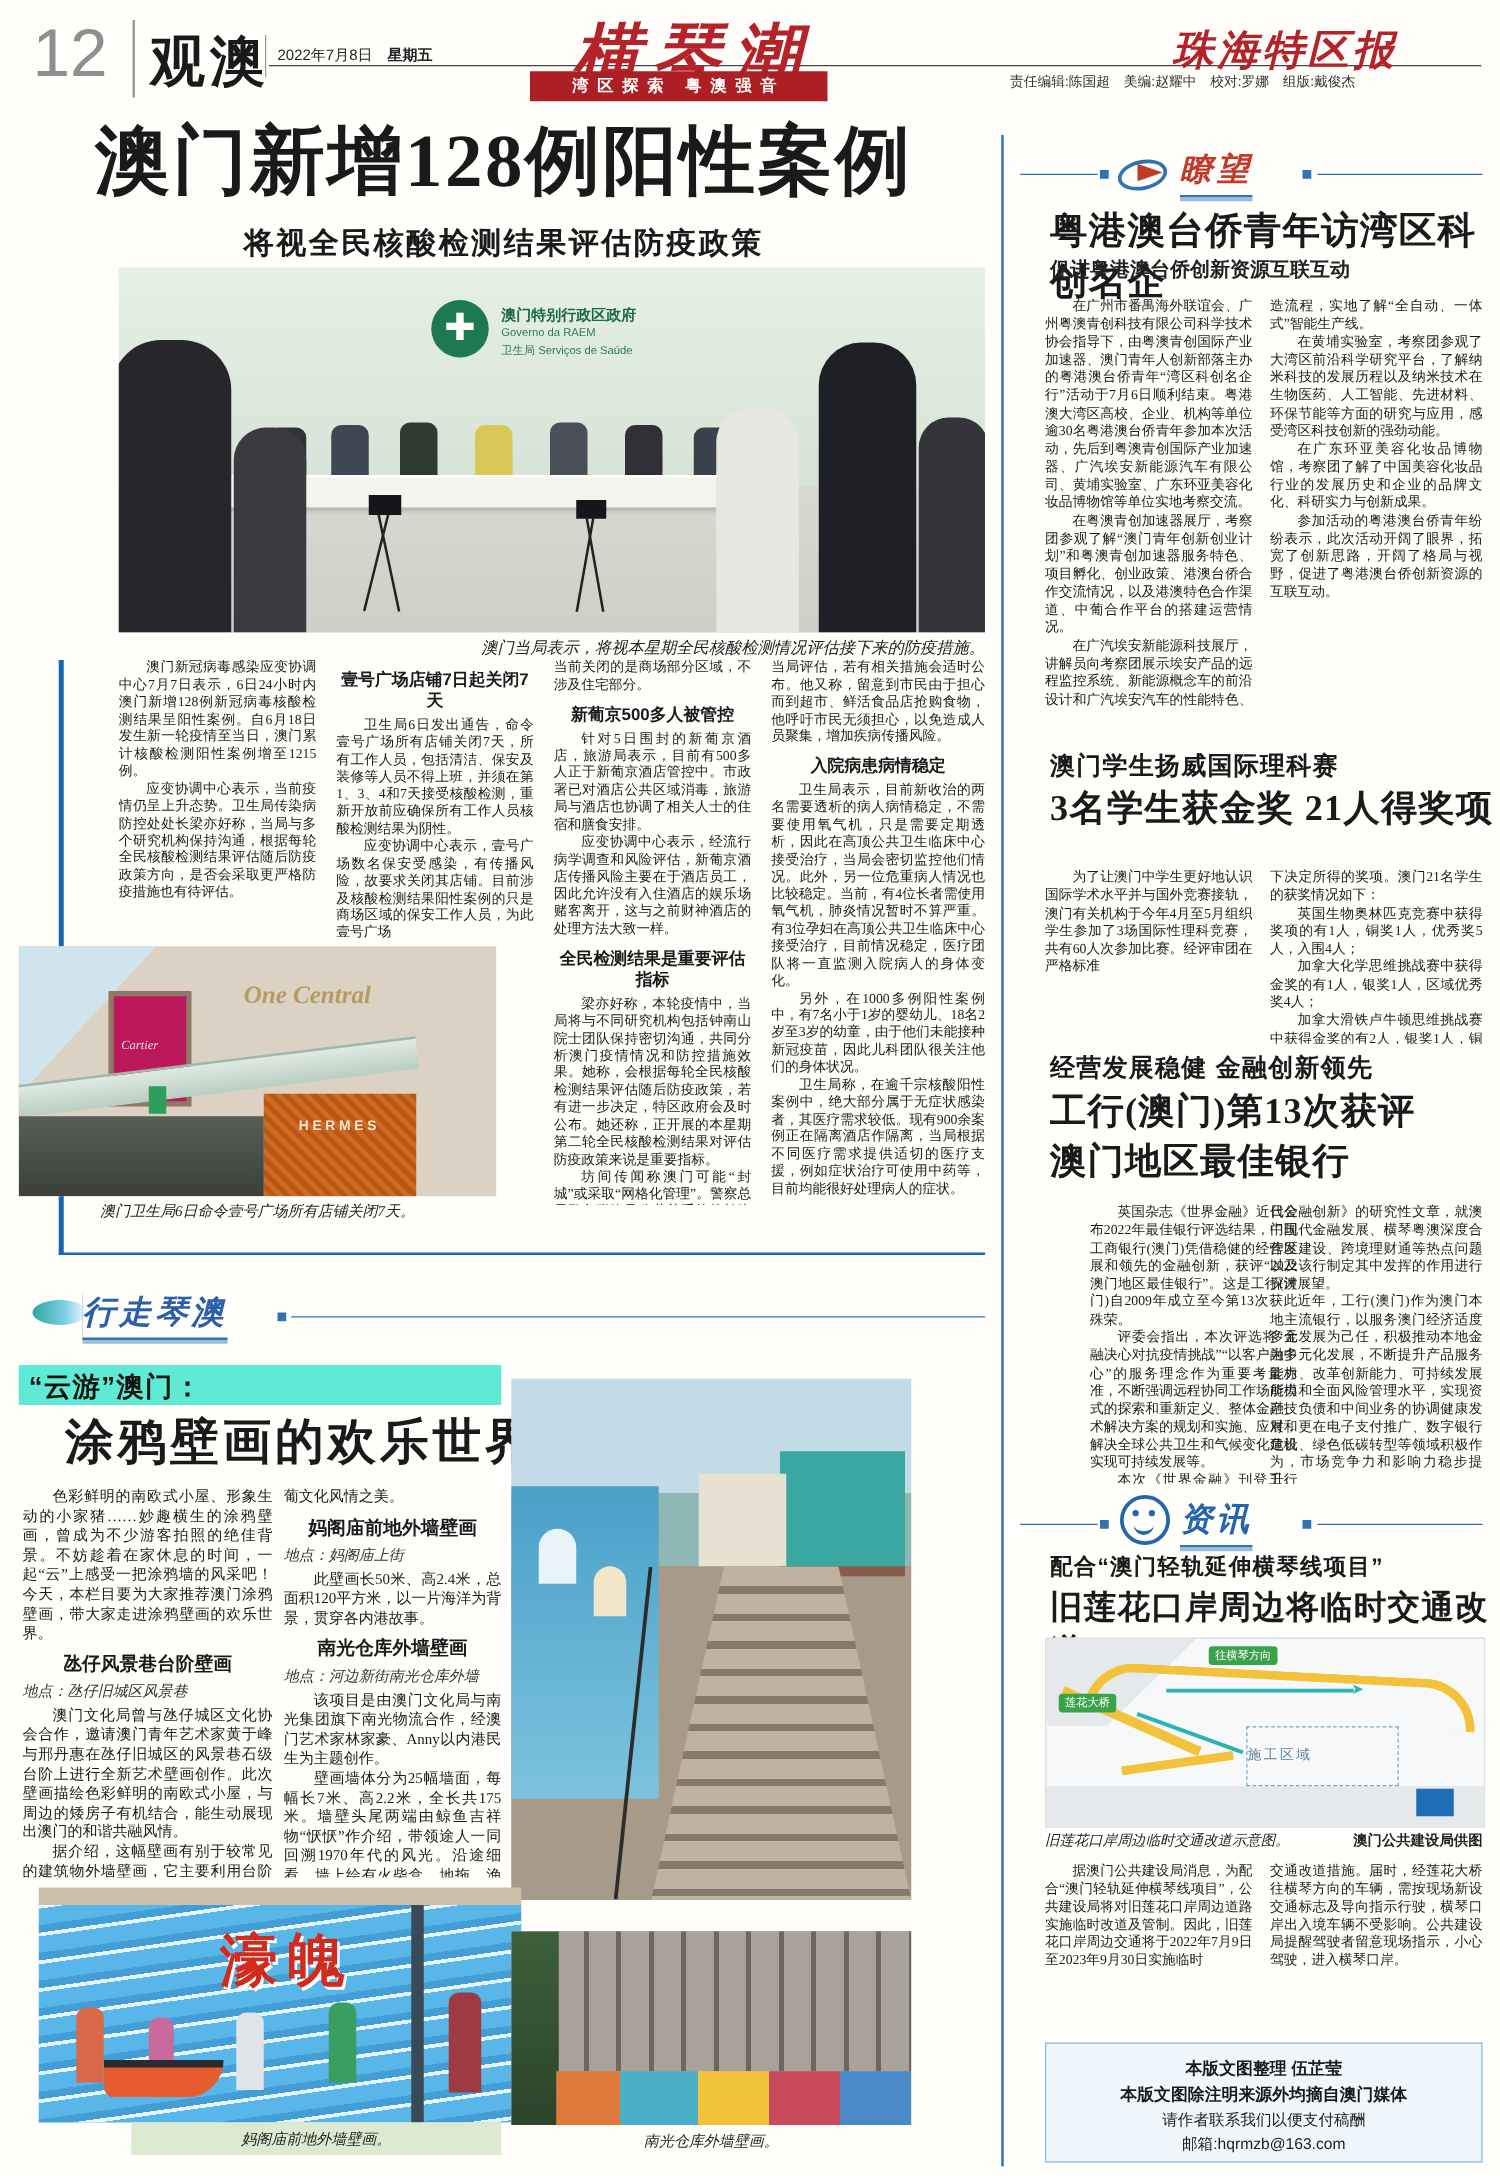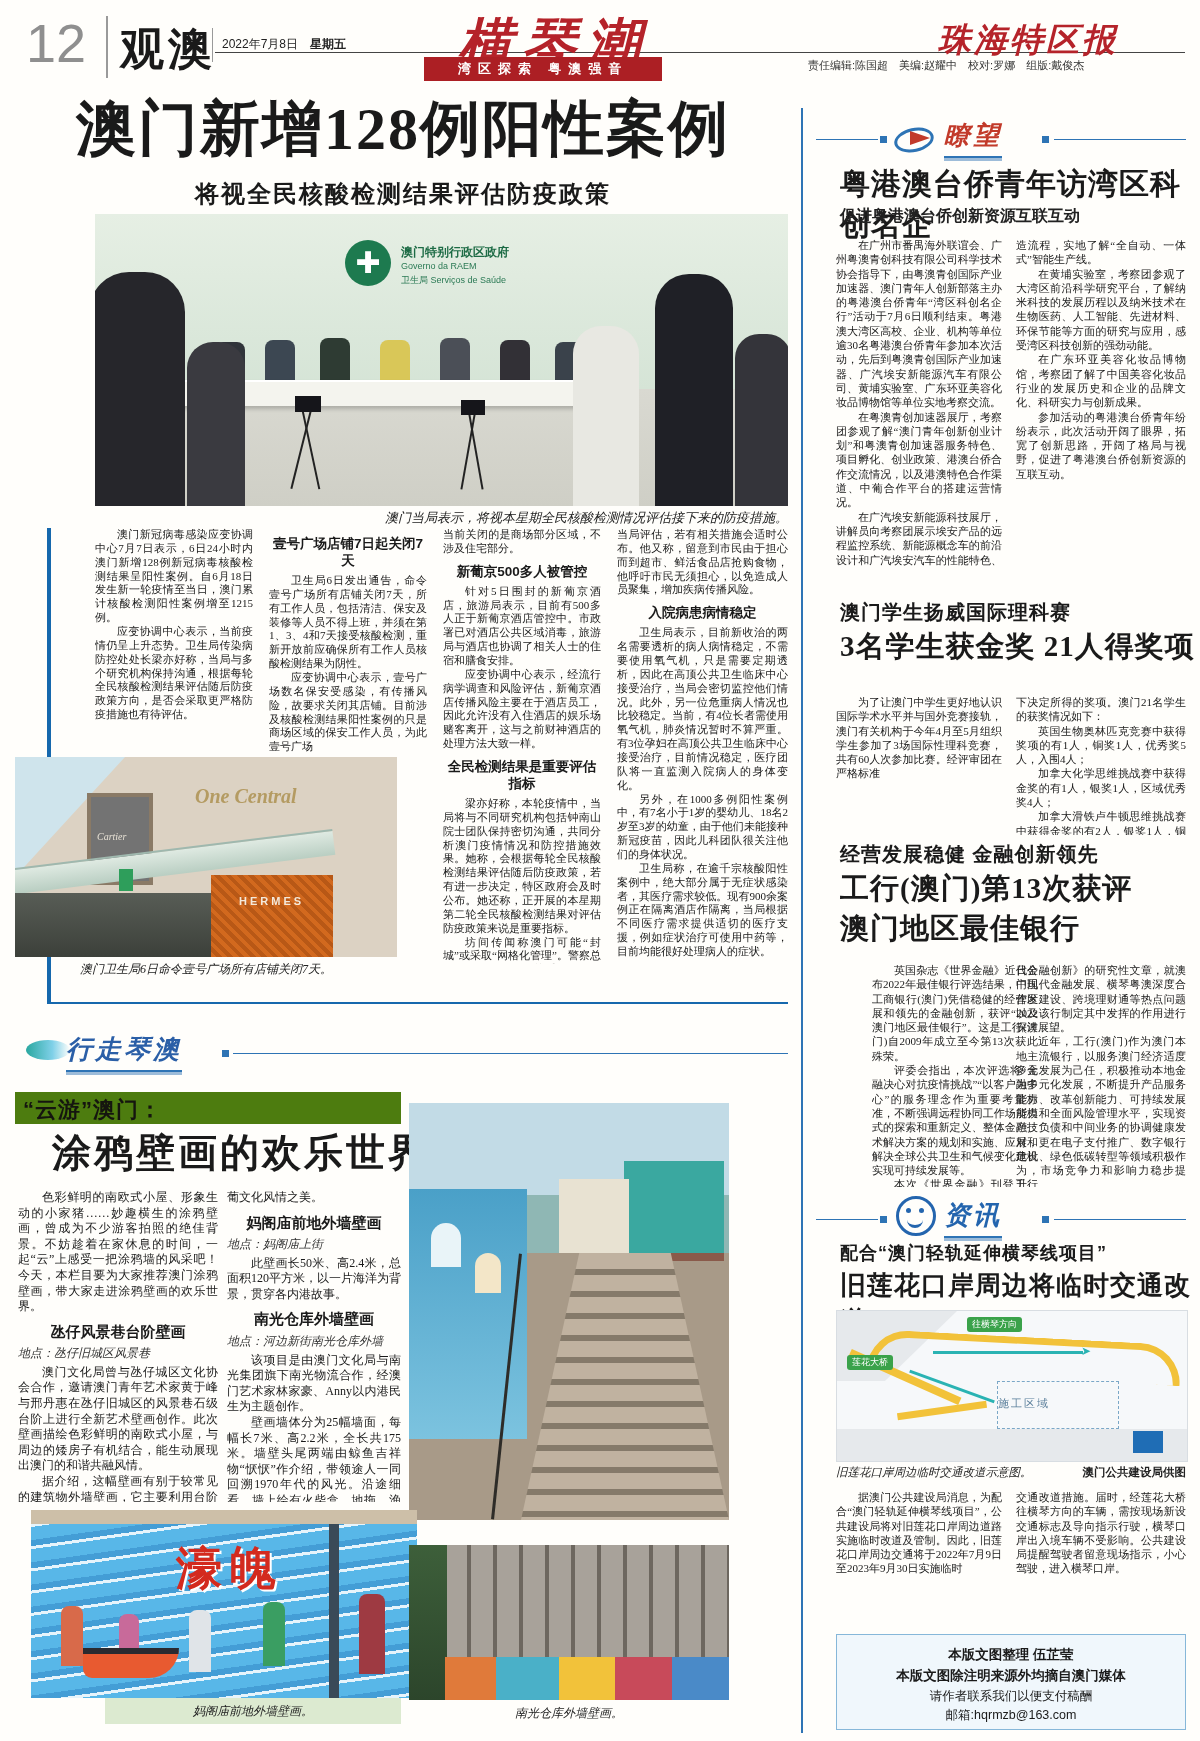--- a/index.html
+++ b/index.html
@@ -32,21 +32,21 @@
   .col p.loc{text-indent:0;font-style:italic;color:#333;margin:2px 0 3px;}
   .mcol{font-size:12px;line-height:1.3;}
   .mcol .subh{font-size:15px;}
   .scol{font-size:11px;line-height:1.3;}
   
   .badgetxt{font-size:26px;font-weight:bold;font-style:italic;letter-spacing:3px;}
   .thinblue{background:#2e74b5;}
   .sq{width:7px;height:7px;background:#2e74b5;}
   .dunder{border-bottom:2px solid #2e74b5;box-shadow:0 3px 0 #9dbcd9;}
   
-  .greenpanel{background:#4d7c0f;}
+  .greenpanel{background:#5eead4;}
   .kicker-g{font-size:22px;font-weight:bold;color:#15150f;letter-spacing:1px;}
   .muraltitle{font-size:39px;font-weight:900;letter-spacing:3px;}
   
   .s-head{font-size:30px;font-weight:bold;letter-spacing:1px;}
   .s-sub{font-size:16px;font-weight:600;color:#222;}
   .s-kicker{font-size:20px;font-weight:bold;letter-spacing:1px;}
   .s-title{font-size:29px;font-weight:900;letter-spacing:1px;}
   .capline{font-size:11.5px;}
   .credit{font-weight:bold;font-style:normal;}
   .infobox{background:#f0f7fc;border:1px solid #86b7d9;text-align:center;
@@ -134,21 +134,21 @@
       <p class="bp noind">当局评估，若有相关措施会适时公布。他又称，留意到市民由于担心而到超市、鲜活食品店抢购食物，他呼吁市民无须担心，以免造成人员聚集，增加疾病传播风险。</p>
       <div class="subh">入院病患病情稳定</div>
       <p class="bp">卫生局表示，目前新收治的两名需要透析的病人病情稳定，不需要使用氧气机，只是需要定期透析，因此在高顶公共卫生临床中心接受治疗，当局会密切监控他们情况。此外，另一位危重病人情况也比较稳定。当前，有4位长者需使用氧气机，肺炎情况暂时不算严重。有3位孕妇在高顶公共卫生临床中心接受治疗，目前情况稳定，医疗团队将一直监测入院病人的身体变化。</p>
       <p class="bp">另外，在1000多例阳性案例中，有7名小于1岁的婴幼儿、18名2岁至3岁的幼童，由于他们未能接种新冠疫苗，因此儿科团队很关注他们的身体状况。</p>
       <p class="bp">卫生局称，在逾千宗核酸阳性案例中，绝大部分属于无症状感染者，其医疗需求较低。现有900余案例正在隔离酒店作隔离，当局根据不同医疗需求提供适切的医疗支援，例如症状治疗可使用中药等，目前均能很好处理病人的症状。</p>
     </div>
 
   <div class="abs photo" style="left:15px;top:757px;width:382px;height:200px;background:#dcd2c3;">
     <div class="abs" style="left:0;top:0;width:110px;height:120px;background:#cfe4ec;clip-path:polygon(0 0,100% 0,0 100%);"></div>
     <div class="abs ph-label" style="left:180px;top:28px;font-style:italic;color:#b49b62;font-size:20px;font-weight:bold;">One Central</div>
-    <div class="abs" style="left:72px;top:36px;width:58px;height:84px;background:#737373;border:4px solid #8a7a66;">
+    <div class="abs" style="left:72px;top:36px;width:58px;height:84px;background:#be185d;border:4px solid #8a7a66;">
       <div class="ph-label" style="left:6px;top:34px;position:absolute;color:#e8e2d6;font-size:10px;font-style:italic;">Cartier</div>
     </div>
     <div class="abs" style="left:-10px;top:92px;width:330px;height:24px;background:linear-gradient(#dfeae2,#b9cec2);border-top:2px solid #9fb8ae;transform:rotate(-7deg);"></div>
     <div class="abs" style="left:196px;top:118px;width:122px;height:82px;background:repeating-linear-gradient(45deg,#d2691e 0 4px,#b85816 4px 8px);">
       <div class="ph-label sans" style="position:absolute;left:28px;top:20px;color:#f4e9da;font-size:11px;letter-spacing:3px;font-weight:bold;">HERMES</div>
     </div>
     <div class="abs" style="left:0;top:136px;width:196px;height:64px;background:linear-gradient(#585d56,#3c403a);"></div>
     <div class="abs" style="left:104px;top:112px;width:14px;height:22px;background:#2e9e5b;"></div>
   </div>
   <div class="abs cap" style="left:15px;top:961px;width:382px;text-align:center;font-size:12px;">澳门卫生局6日命令壹号广场所有店铺关闭7天。</div>

